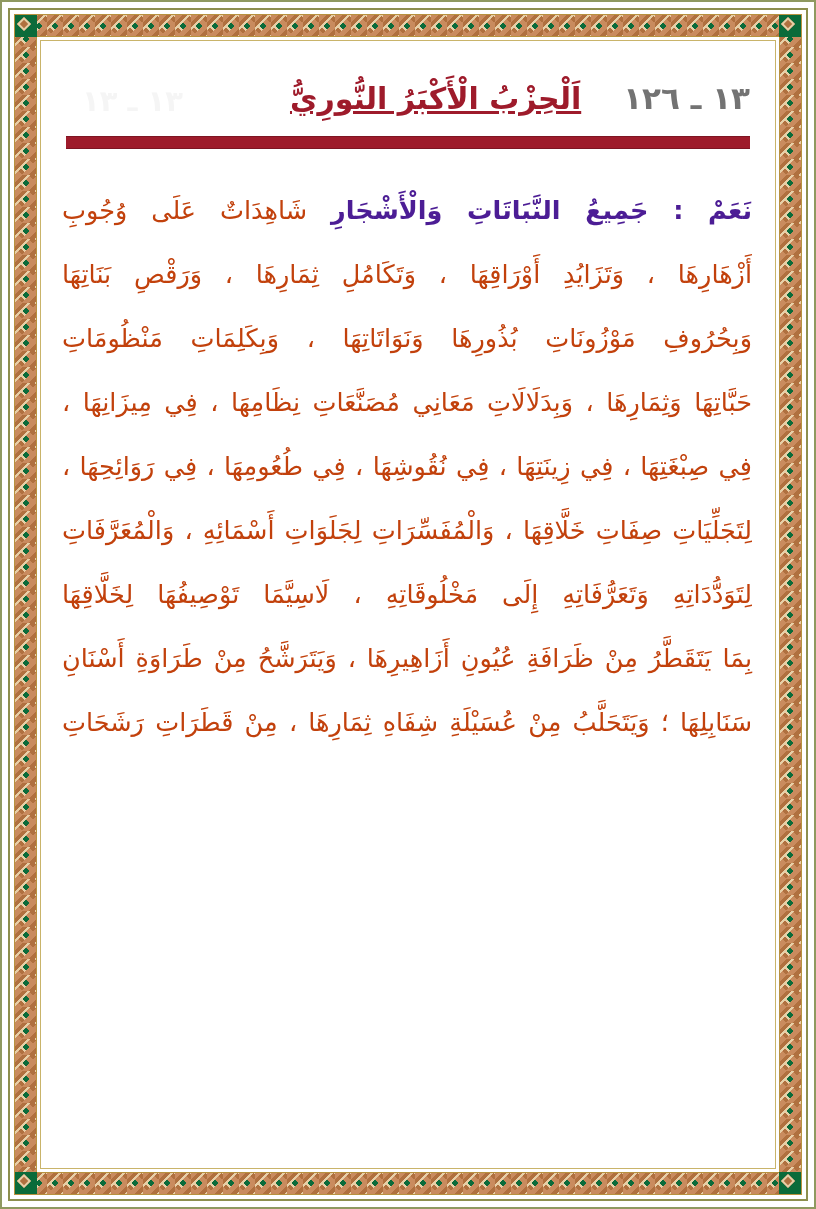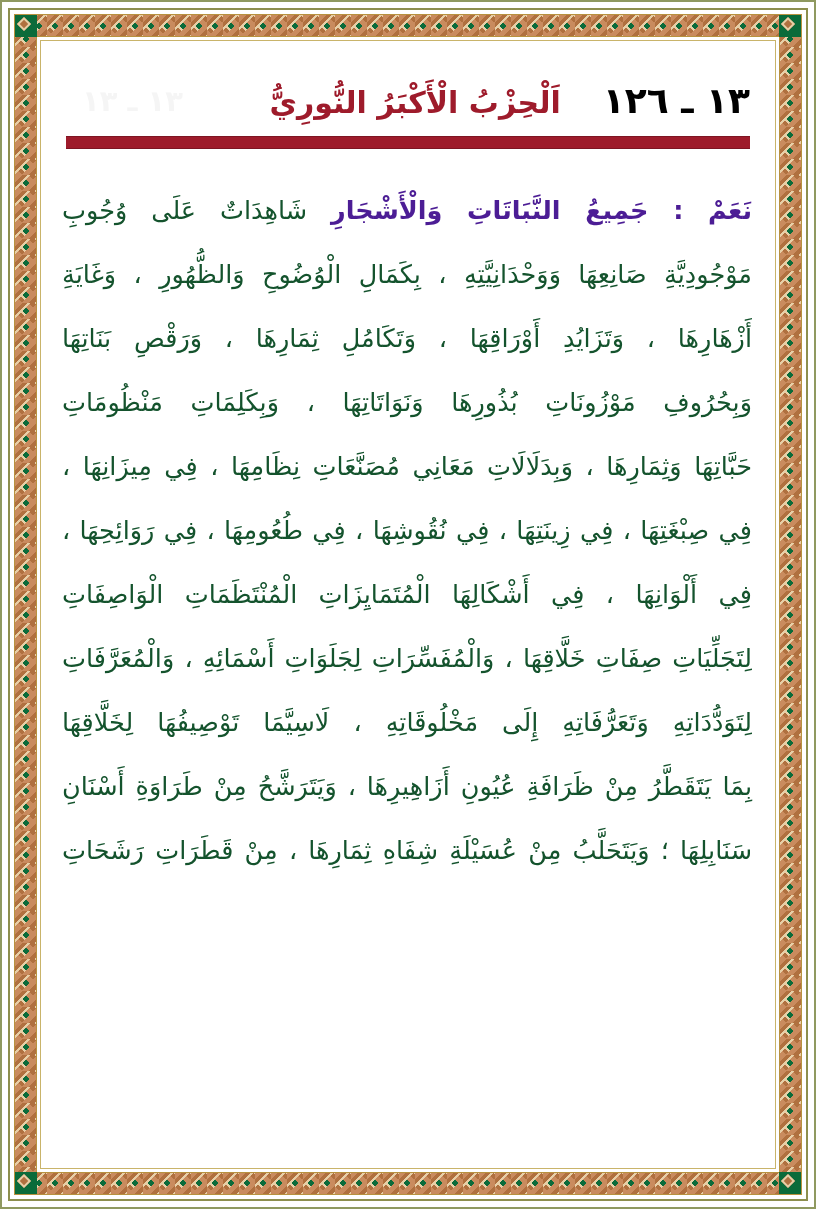--- a/index.html
+++ b/index.html
@@ -146,35 +146,36 @@
 
   .header-row {
     display: flex;
     align-items: baseline;
     justify-content: flex-start;
     direction: rtl;
     height: 72px;
   }
 
   .header-number {
-    color: #000000;
-    font-size: 36px;
+    color: #737373;
+    font-size: 31px;
     font-weight: bold;
     letter-spacing: 1px;
     white-space: nowrap;
     padding-top: 18px;
   }
 
   .header-title {
     color: #9e1b2b;
     font-size: 30px;
     font-weight: bold;
     margin-right: 42px;
     white-space: nowrap;
     padding-top: 16px;
+    text-decoration: underline;
   }
 
   .header-watermark {
     position: absolute;
     left: 16px;
     top: 22px;
     color: #f5f5f5;
     font-size: 29px;
     font-weight: bold;
     letter-spacing: 1px;
@@ -204,21 +205,21 @@
     text-align-last: justify;
     display: block;
     letter-spacing: 0px;
   }
 
   .line .red {
     color: #4c1d95;
     font-weight: bold;
   }
   .line .blk {
-    color: #14532d;
+    color: #c2410c;
   }
 </style>
 </head>
 <body>
 
 <div class="page">
 
   <div class="frame-outer"></div>
 
   <div class="frame-band">
@@ -241,26 +242,24 @@
       <div class="header-watermark">١٣ ـ ١٣</div>
       <div class="header-row">
         <div class="header-number">١٣ ـ ١٢٦</div>
         <div class="header-title">اَلْحِزْبُ الْأَكْبَرُ النُّورِيُّ</div>
       </div>
       <div class="header-rule"></div>
     </div>
 
     <div class="body-text">
         <div class="line"><span class="red">نَعَمْ : جَمِيعُ النَّبَاتَاتِ وَالْأَشْجَارِ</span><span class="blk"> شَاهِدَاتٌ عَلَى وُجُوبِ</span></div>
-        <div class="line"><span class="blk">مَوْجُودِيَّةِ صَانِعِهَا وَوَحْدَانِيَّتِهِ ، بِكَمَالِ الْوُضُوحِ وَالظُّهُورِ ، وَغَايَةِ</span></div>
         <div class="line"><span class="blk">أَزْهَارِهَا ، وَتَزَايُدِ أَوْرَاقِهَا ، وَتَكَامُلِ ثِمَارِهَا ، وَرَقْصِ بَنَاتِهَا</span></div>
         <div class="line"><span class="blk">وَبِحُرُوفِ مَوْزُونَاتِ بُذُورِهَا وَنَوَاتَاتِهَا ، وَبِكَلِمَاتِ مَنْظُومَاتِ</span></div>
         <div class="line"><span class="blk">حَبَّاتِهَا وَثِمَارِهَا ، وَبِدَلَالَاتِ مَعَانِي مُصَنَّعَاتِ نِظَامِهَا ، فِي مِيزَانِهَا ،</span></div>
         <div class="line"><span class="blk">فِي صِبْغَتِهَا ، فِي زِينَتِهَا ، فِي نُقُوشِهَا ، فِي طُعُومِهَا ، فِي رَوَائِحِهَا ،</span></div>
-        <div class="line"><span class="blk">فِي أَلْوَانِهَا ، فِي أَشْكَالِهَا الْمُتَمَايِزَاتِ الْمُنْتَظَمَاتِ الْوَاصِفَاتِ</span></div>
         <div class="line"><span class="blk">لِتَجَلِّيَاتِ صِفَاتِ خَلَّاقِهَا ، وَالْمُفَسِّرَاتِ لِجَلَوَاتِ أَسْمَائِهِ ، وَالْمُعَرَّفَاتِ</span></div>
         <div class="line"><span class="blk">لِتَوَدُّدَاتِهِ وَتَعَرُّفَاتِهِ إِلَى مَخْلُوقَاتِهِ ، لَاسِيَّمَا تَوْصِيفُهَا لِخَلَّاقِهَا</span></div>
         <div class="line"><span class="blk">بِمَا يَتَقَطَّرُ مِنْ ظَرَافَةِ عُيُونِ أَزَاهِيرِهَا ، وَيَتَرَشَّحُ مِنْ طَرَاوَةِ أَسْنَانِ</span></div>
         <div class="line"><span class="blk">سَنَابِلِهَا ؛ وَيَتَحَلَّبُ مِنْ عُسَيْلَةِ شِفَاهِ ثِمَارِهَا ، مِنْ قَطَرَاتِ رَشَحَاتِ</span></div>
       </div>
 
   </div>
 </div>
 
 </body></html>

